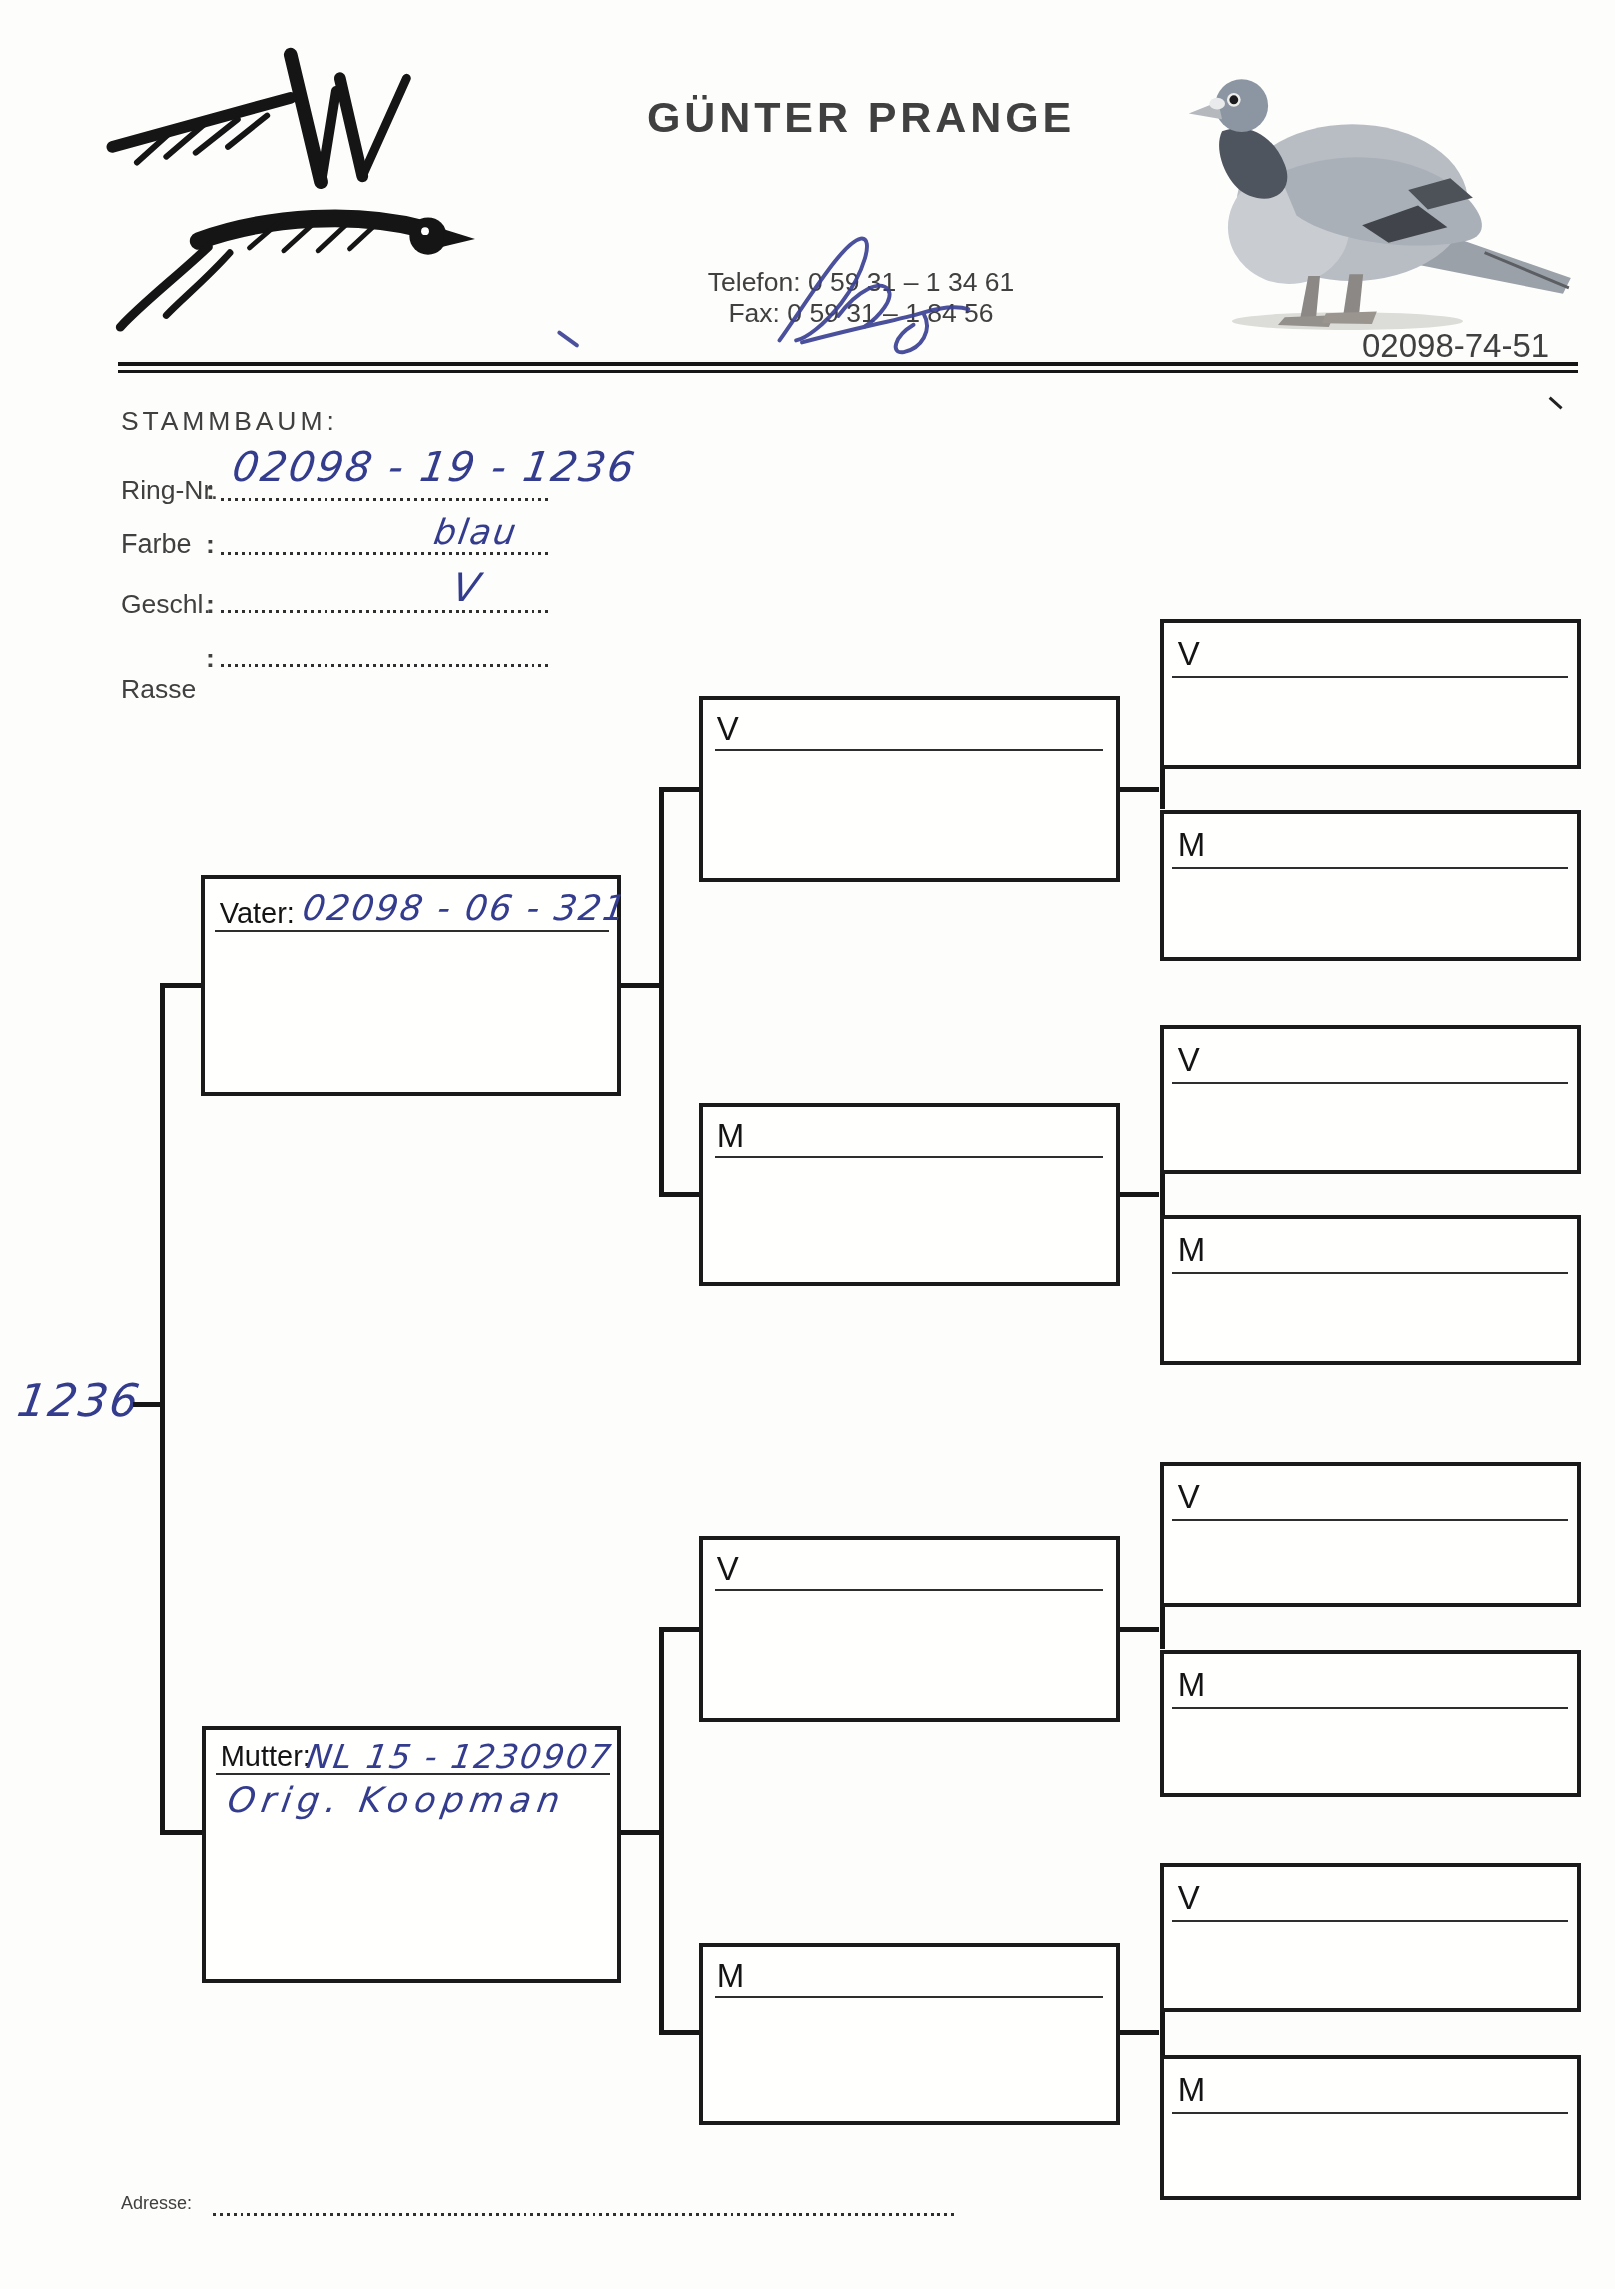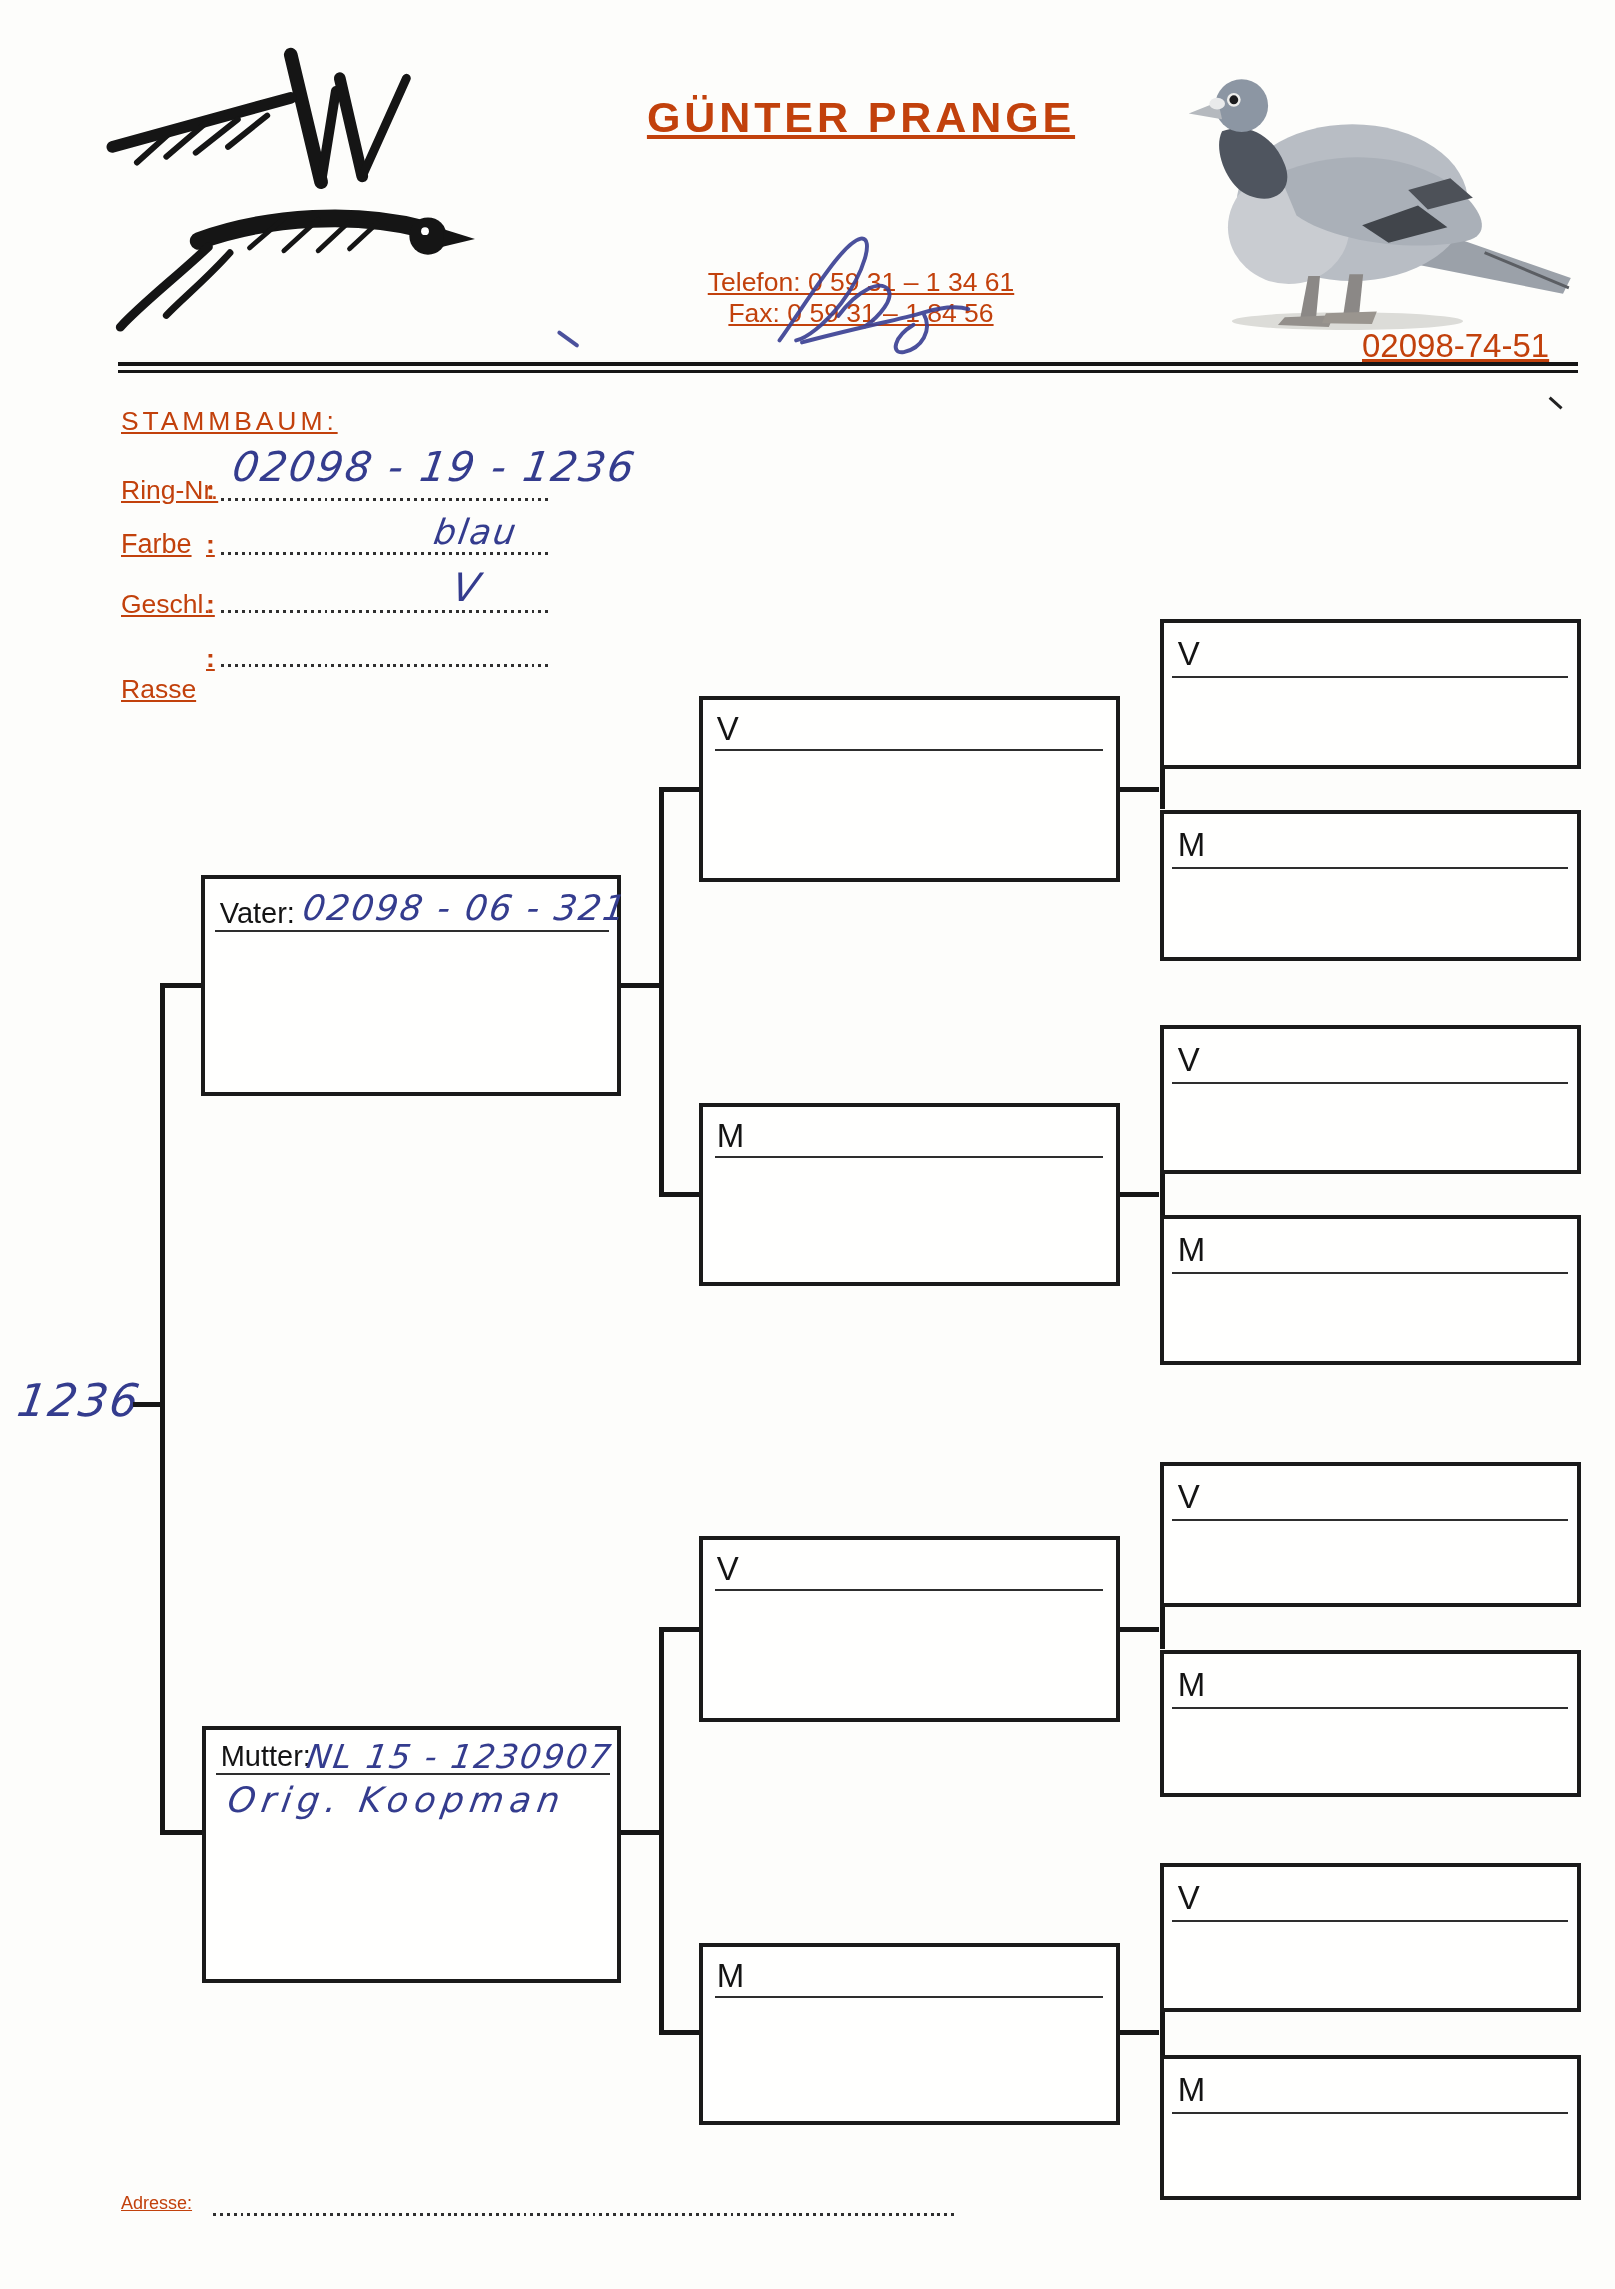--- a/index.html
+++ b/index.html
@@ -1,19 +1,19 @@
 <!DOCTYPE html>
 <html><head>
 <meta charset="utf-8">
 <style>
   html,body{margin:0;padding:0;background:#e9e9e7;}
   .page{position:relative;width:1615px;height:2290px;background:#fdfdfb;
         font-family:"Liberation Sans",sans-serif;color:#1a1a1a;overflow:hidden;}
   .abs{position:absolute;}
-  .lbl{position:absolute;white-space:nowrap;line-height:1;color:#c2410c;text-decoration:underline;}
+  .lbl{position:absolute;white-space:nowrap;line-height:1;color:#404040;}
   .ctr{text-align:center;}
   .box{position:absolute;border:4.9px solid #1a1a1a;background:#fffffe;box-sizing:border-box;}
   .ln{position:absolute;background:#161616;}
   .ul{position:absolute;height:2px;background:#2e2e2e;}
   .dots{position:absolute;height:2.9px;
         background-image:repeating-linear-gradient(to right,#2f2f2f 0 2.9px,transparent 2.9px 6.9px);}
   .hw{position:absolute;white-space:nowrap;line-height:1;
       font-family:"DejaVu Sans",sans-serif;font-style:italic;color:#343c8e;
       transform:skewX(-9deg);letter-spacing:2px;}
   .plabel{position:absolute;line-height:1;font-size:33px;color:#141414;}

